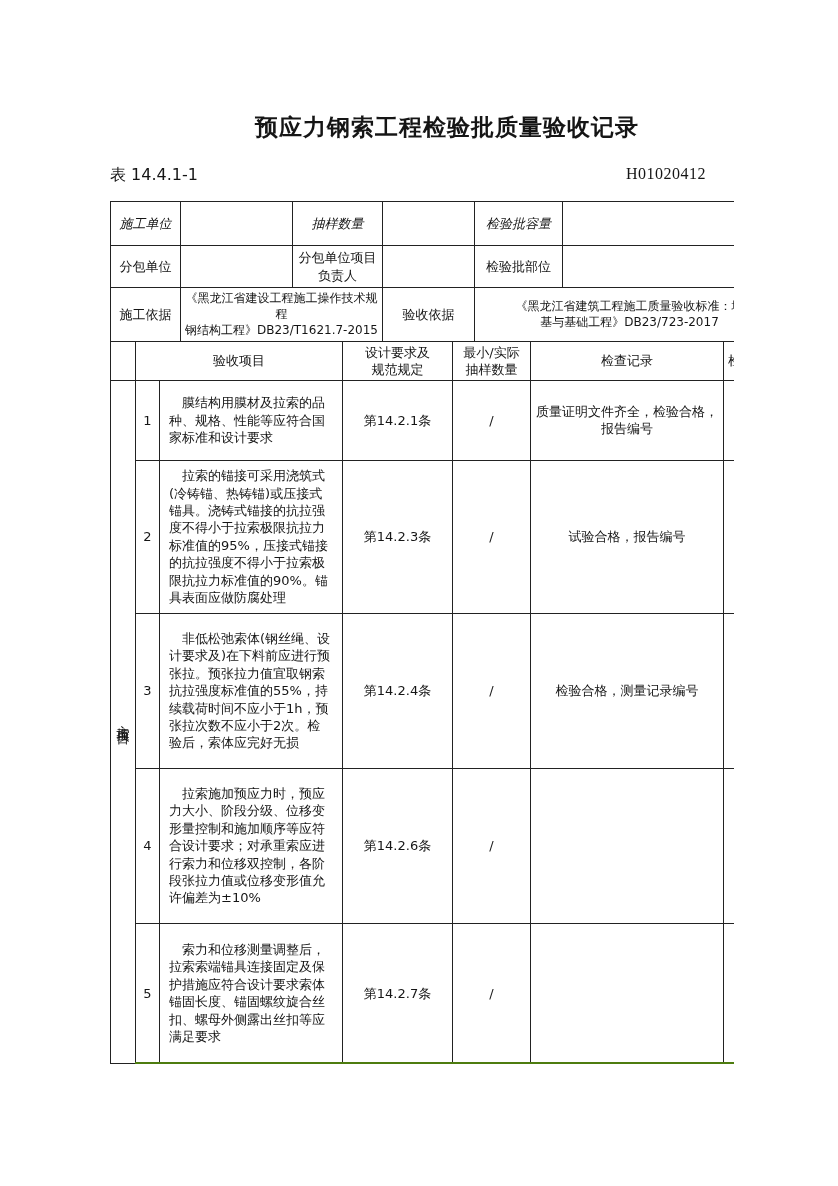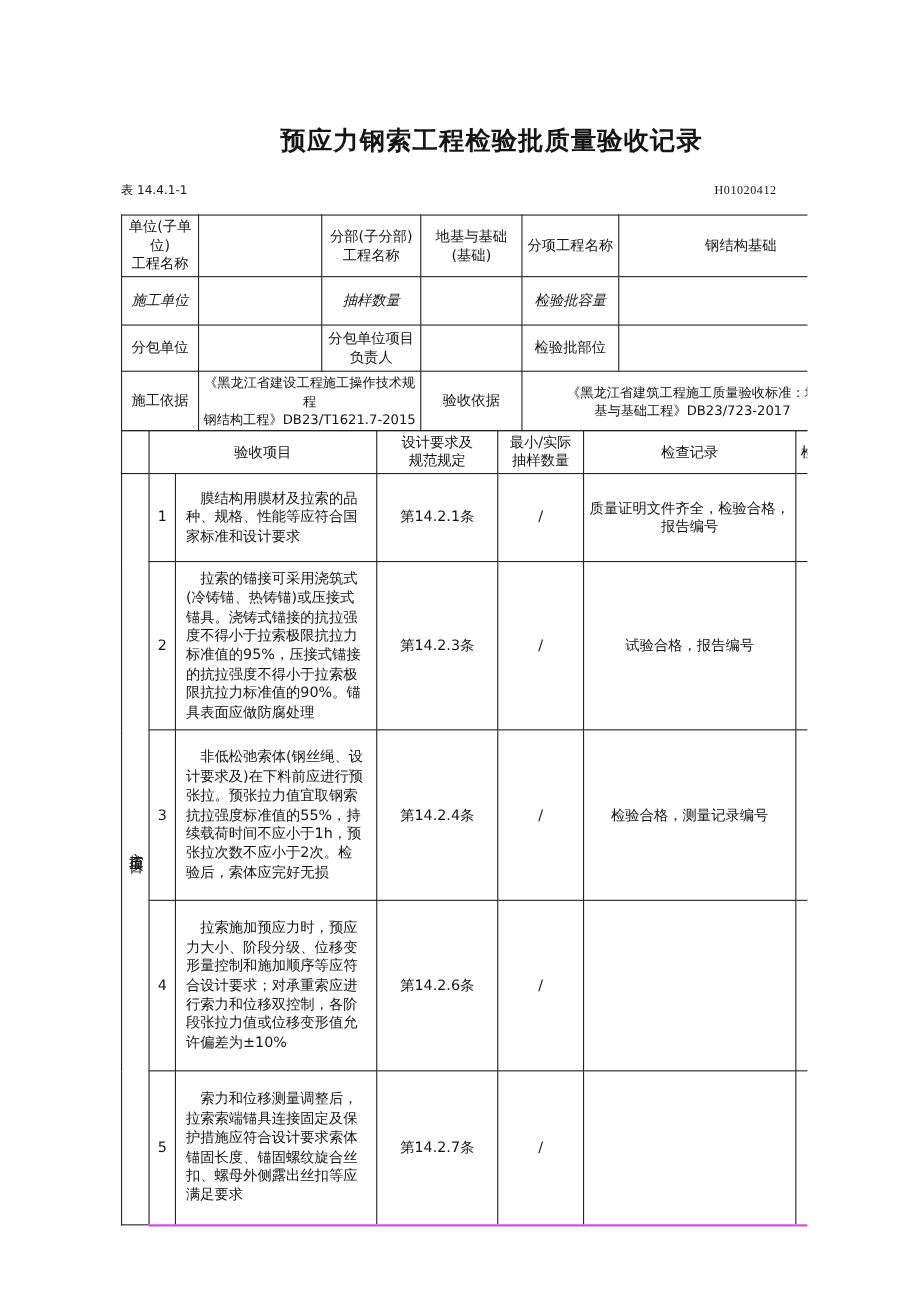--- a/index.html
+++ b/index.html
@@ -14,23 +14,23 @@
   .doc-title{
     margin:112px 0 0 0;
     text-align:center;
     font-size:23px;
     font-weight:bold;
     letter-spacing:1px;
   }
   .meta-row{
     display:flex;
     justify-content:space-between;
-    align-items:center;
+    align-items:flex-start;
     margin-top:22px;
-    font-size:11px;
+    font-size:16px;
   }
   .meta-row .code{padding-right:78px;letter-spacing:0.5px;font-family:Liberation Serif, serif;}
   table{
     border-collapse:collapse;
     table-layout:fixed;
     width:674px;
   }
   .info-table{margin-top:15px;}
   .check-table{margin-top:-1px;}
   td{
@@ -57,21 +57,21 @@
   .check-table td.group-cell{
     padding:2px 0;
   }
   .vert{
     writing-mode:vertical-rl;
     text-orientation:upright;
     letter-spacing:3px;
     font-size:13px;
     display:inline-block;
   }
-  .check-table tr.last td{border-bottom:2px solid #d946ef;}
+  .check-table tr.last td{border-bottom:2px solid #4d7c0f;}
   .r-h1{height:44px;}
   .r-h2{height:44px;font-style:italic;}
   .r-h3{height:42px;}
   .r-h4{height:41px;}
   .r-hdr{height:37px;}
   .r-i1{height:80px;}
   .r-i2{height:153px;}
   .r-i3{height:155px;}
   .r-i4{height:155px;}
   .r-i5{height:140px;}
@@ -92,31 +92,20 @@
     <table class="info-table">
       <colgroup>
         <col style="width:70px">
           <col style="width:112px">
           <col style="width:90px">
         <col style="width:92px">
           <col style="width:88px">
           <col style="width:222px">
       </colgroup>
       <tbody>
-          <tr class="r-h1">
-        <td class="lbl">单位(子单位)
-工程名称</td>
-        <td></td>
-        <td class="lbl">分部(子分部)
-工程名称</td>
-        <td>地基与基础
-(基础)</td>
-        <td class="lbl">分项工程名称</td>
-        <td>钢结构基础</td>
-      </tr>
       <tr class="r-h2">
         <td class="lbl">施工单位</td>
         <td></td>
         <td class="lbl">抽样数量</td>
         <td></td>
         <td class="lbl">检验批容量</td>
         <td></td>
       </tr>
       <tr class="r-h3">
         <td class="lbl">分包单位</td>

